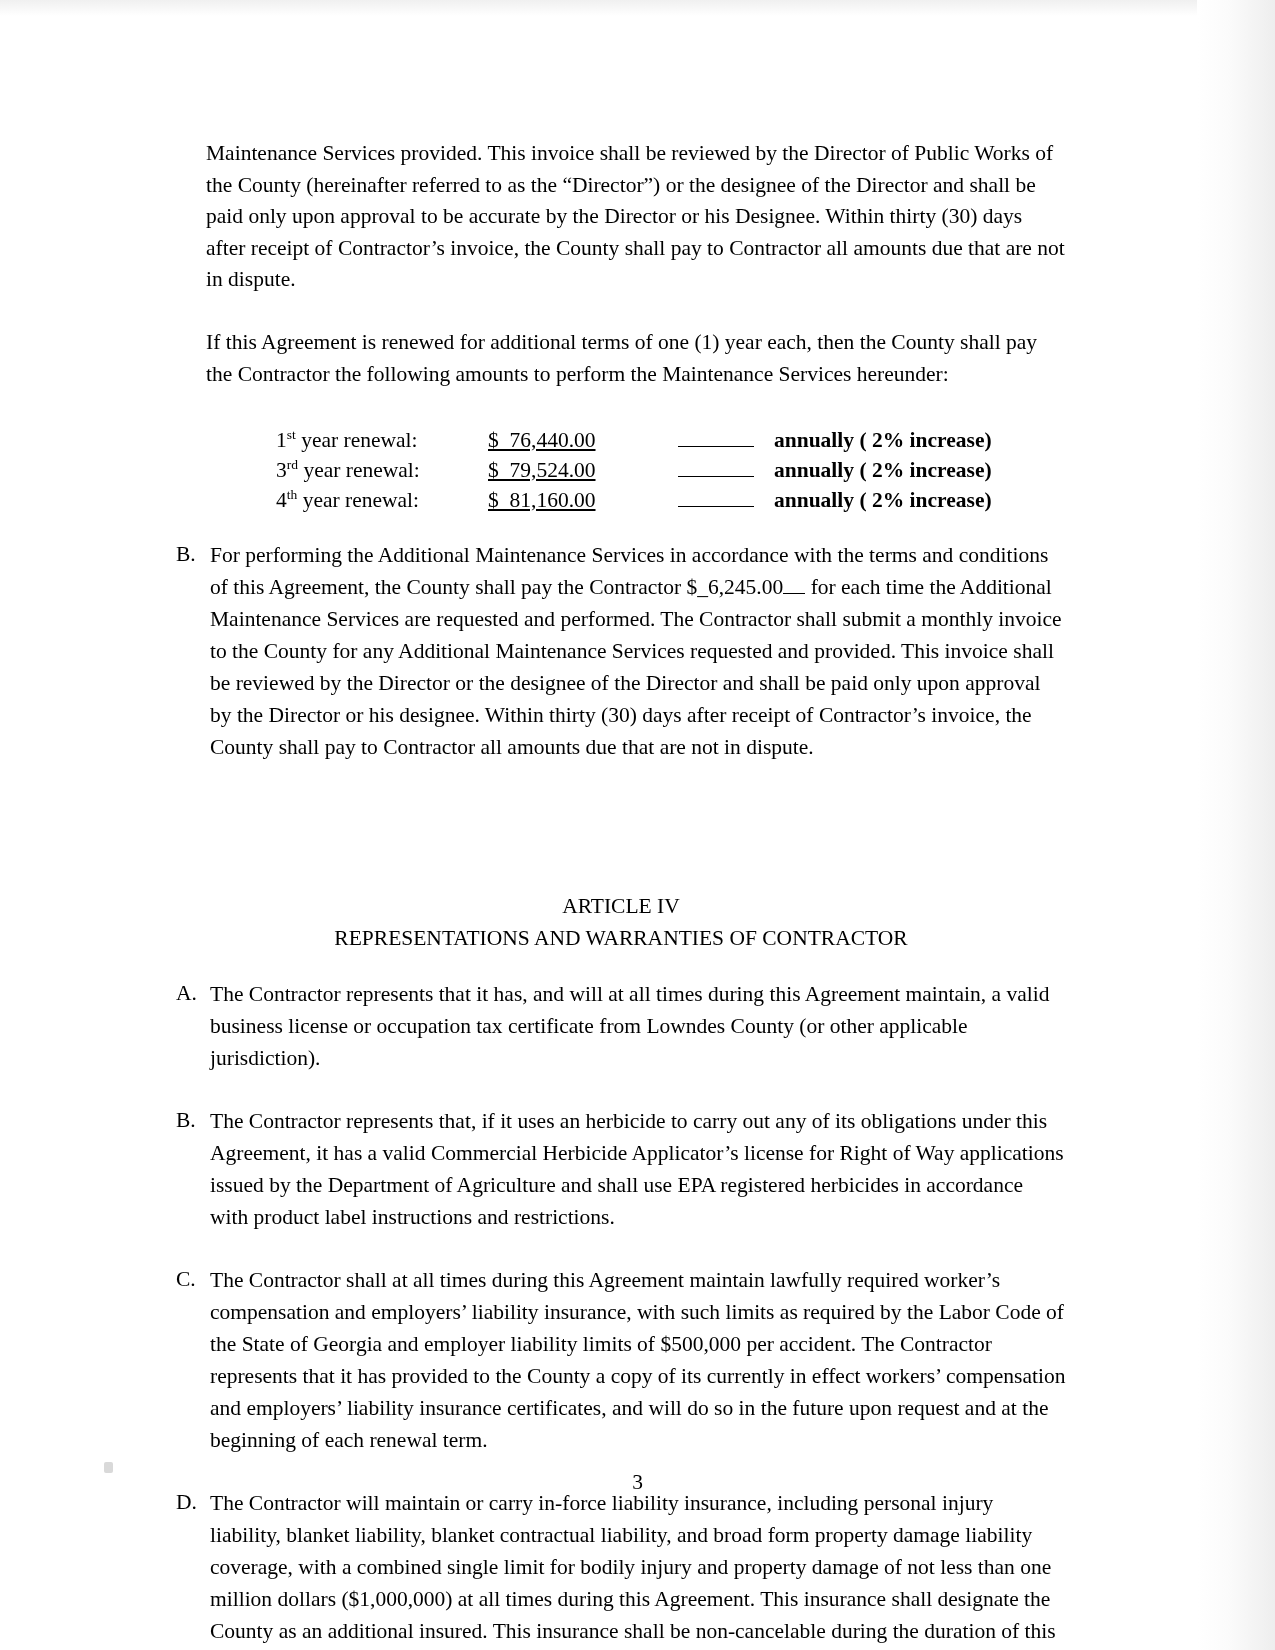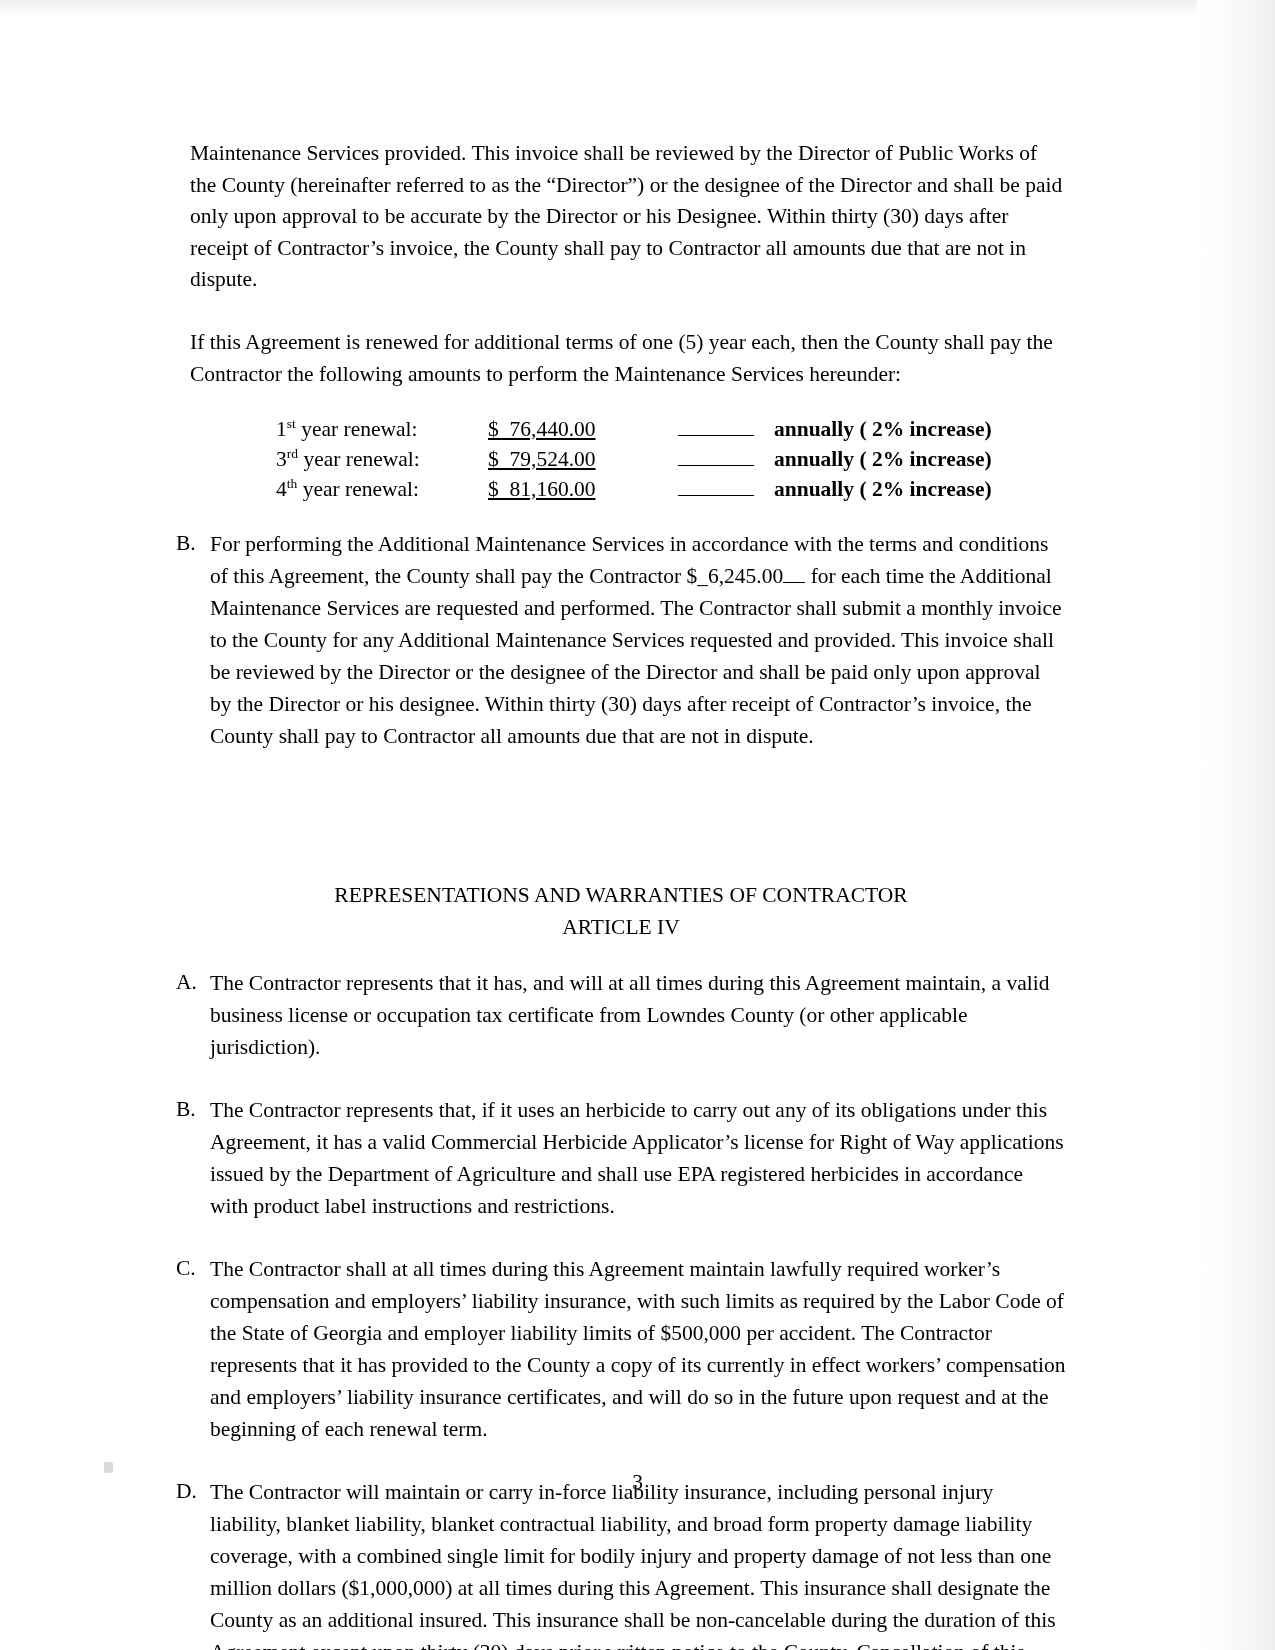--- a/index.html
+++ b/index.html
@@ -56,21 +56,21 @@
     width: 890px;
   }
 
   .para {
     font-size: 21.5px;
     line-height: 31.6px;
     text-align: left;
     margin: 0;
   }
   .body-block {
-    margin-left: 14px;
+    margin-left: 30px;
     margin-bottom: 0;
   }
   .gap-sm { height: 31px; }
   .gap-md { height: 24px; }
   .gap-xl { height: 128px; }
 
   
   .item {
     display: flex;
     align-items: flex-start;
@@ -85,21 +85,21 @@
   }
   .item-body {
     flex: 1 1 auto;
     font-size: 21.5px;
     line-height: 32px;
   }
 
   
   .renewal-table {
     margin-left: 100px;
-    margin-top: 0;
+    margin-top: 11px;
     border-collapse: collapse;
   }
   .renewal-table td {
     font-size: 21.5px;
     line-height: 30px;
     padding: 0;
     vertical-align: baseline;
     white-space: nowrap;
   }
   .col-label { width: 212px; }
@@ -149,21 +149,21 @@
   <div class="scan-edge-top"></div>
   <div class="scan-edge-right"></div>
   <div class="scan-speck"></div>
 
   <div class="content">
 
     <p class="para body-block">Maintenance Services provided.  This invoice shall be reviewed by the Director of Public Works of the County (hereinafter referred to as the “Director”) or the designee of the Director and shall be paid only upon approval to be accurate by the Director or his Designee.  Within thirty (30) days after receipt of Contractor’s invoice, the County shall pay to Contractor all amounts due that are not in dispute.</p>
 
     <div class="gap-sm"></div>
 
-    <p class="para body-block">If this Agreement is renewed for additional terms of one (5) year each, then the County shall pay the Contractor the following amounts to perform the Maintenance Services hereunder:</p>
+    <p class="para body-block">If this Agreement is renewed for additional terms of one (1) year each, then the County shall pay the Contractor the following amounts to perform the Maintenance Services hereunder:</p>
 
     <div class="gap-md"></div>
 
     <table class="renewal-table">
       <tbody>
         <tr>
           <td class="col-label ord"><span>1</span><sup>st</sup><span> year renewal:</span></td>
           <td class="col-amount">$_76,440.00</td>
           <td class="col-rule"><span class="fill-rule"></span></td>
           <td class="col-note">annually ( 2% increase)</td>
@@ -185,22 +185,22 @@
 
     <div class="gap-md"></div>
 
     <div class="item">
       <div class="item-letter">B.</div>
       <div class="item-body"><span>For performing the Additional Maintenance Services in accordance with the terms and conditions of this Agreement, the County shall pay the Contractor $_6,245.00</span><span class="inline-rule-short"></span> <span>for each time the Additional Maintenance Services are requested and performed.  The Contractor shall submit a monthly invoice to the County for any Additional Maintenance Services requested and provided.  This invoice shall be reviewed by the Director or the designee of the Director and shall be paid only upon approval by the Director or his designee.  Within thirty (30) days after receipt of Contractor’s invoice, the County shall pay to Contractor all amounts due that are not in dispute.</span></div>
     </div>
 
     <div class="gap-xl"></div>
 
+    <div class="article-heading">ARTICLE IV</div>
     <div class="article-heading">REPRESENTATIONS AND WARRANTIES OF CONTRACTOR</div>
-    <div class="article-heading">ARTICLE IV</div>
 
     <div class="gap-md"></div>
 
     <div class="item">
       <div class="item-letter">A.</div>
       <div class="item-body">The Contractor represents that it has, and will at all times during this Agreement maintain, a valid business license or occupation tax certificate from Lowndes County (or other applicable jurisdiction).</div>
     </div>
 
     <div class="gap-sm"></div>
 

